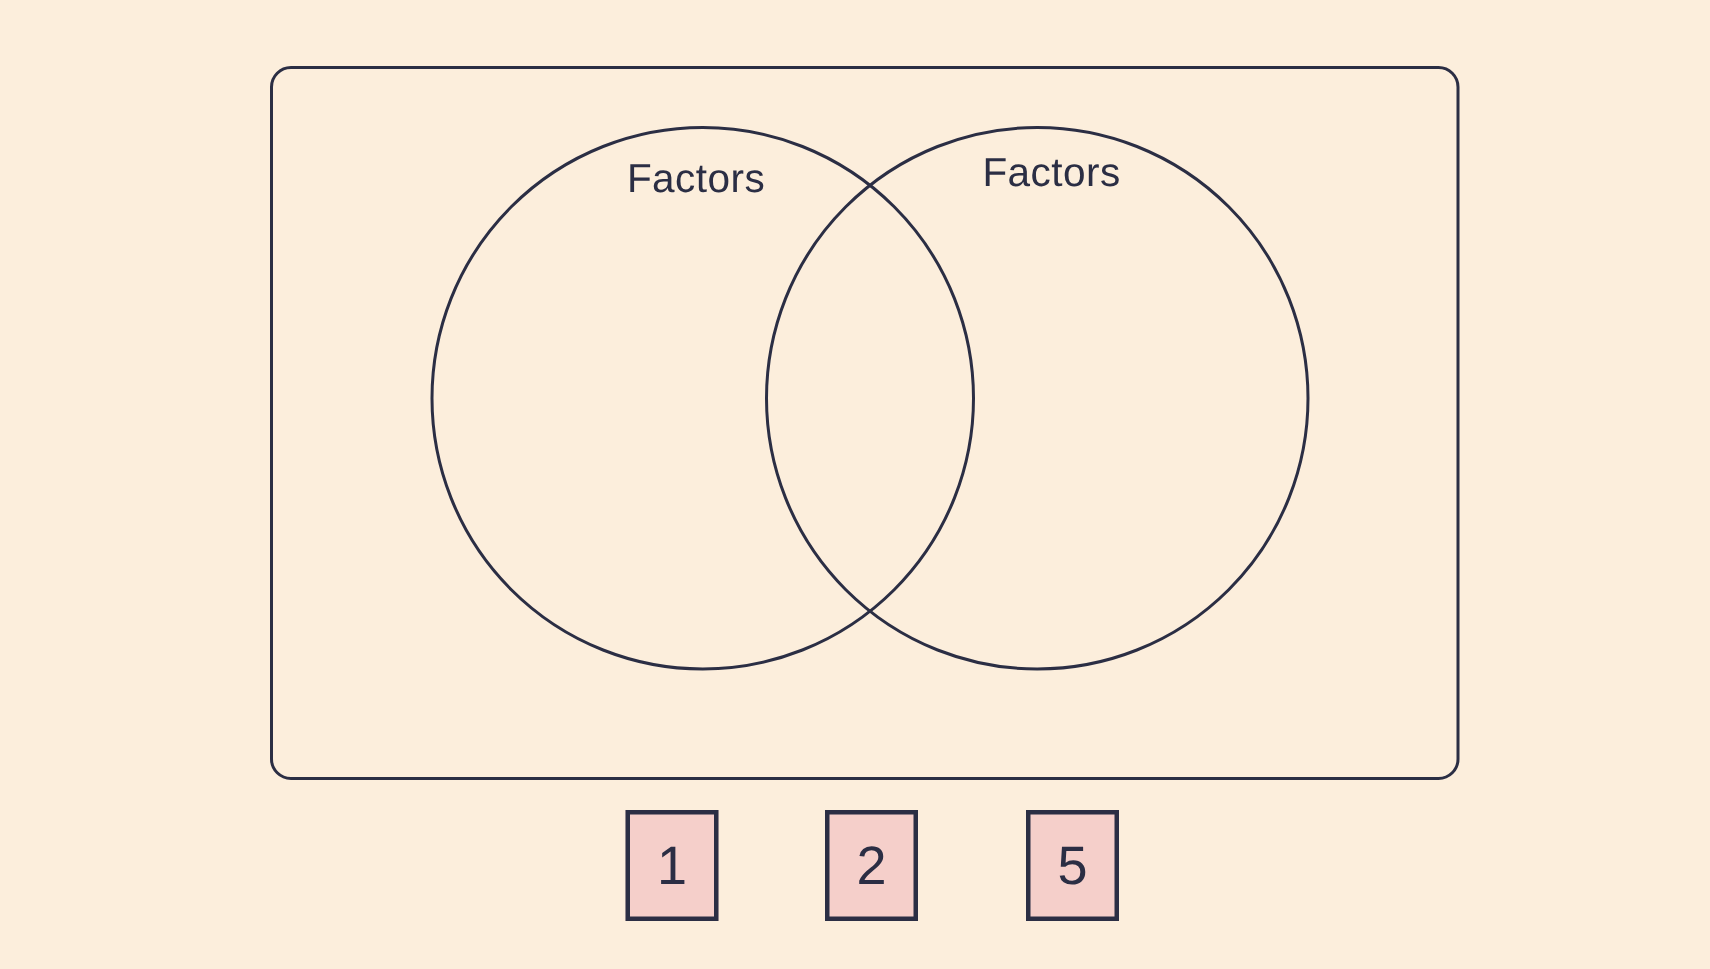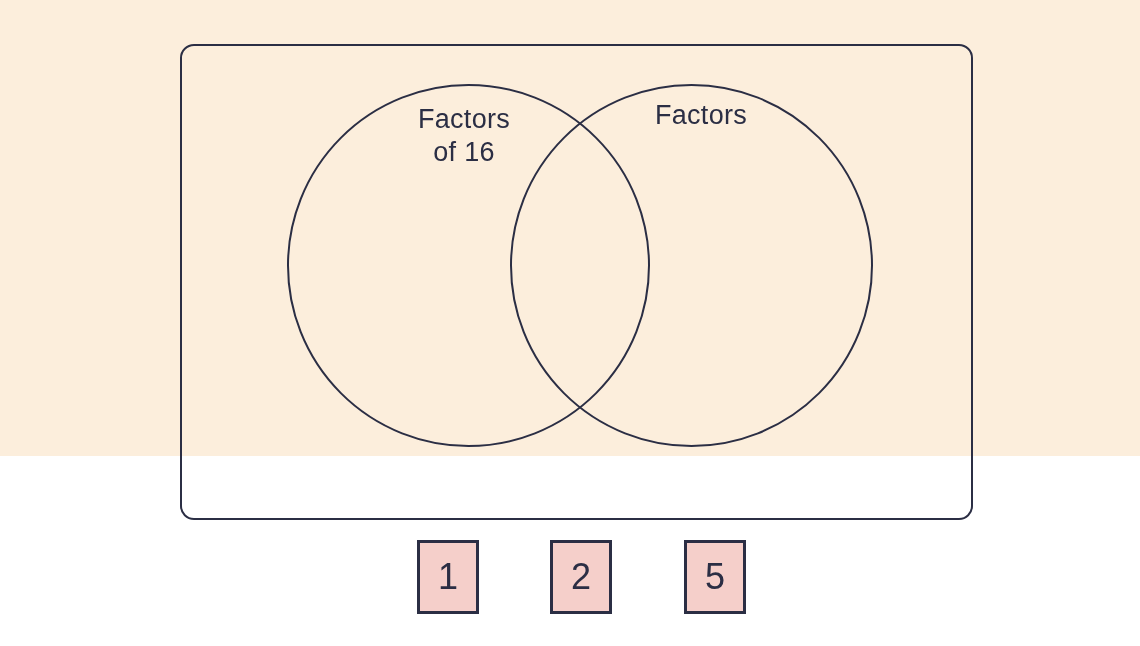--- a/index.html
+++ b/index.html
@@ -9,21 +9,21 @@
     --text: #2B2E44;
   }
   * { margin: 0; padding: 0; box-sizing: border-box; }
   html, body {
     width: 1140px; height: 646px;
     font-family: "Liberation Sans", "DejaVu Sans", sans-serif;
     overflow: hidden;
   }
   .stage {
     position: relative;
-    width: 1140px; height: 456px;
+    width: 1140px; height: 646px;
     background: var(--background);
   }
   .board {
     position: absolute;
     left: 180px; top: 44px;
     width: 793px; height: 476px;
     border: 2.5px solid var(--outline);
     border-radius: 14px;
     background: transparent;
   }
@@ -70,21 +70,20 @@
 
 <div class="stage">
 
   <div class="board"></div>
 
   <div class="circle left"></div>
   <div class="circle right"></div>
 
   <div class="venn-label left">
     <div>Factors</div>
-    <div>of 16</div>
   </div>
 
   <div class="venn-label right">
     <div>Factors</div>
   </div>
 
   <div class="tile t0">1</div>
   <div class="tile t1">2</div>
   <div class="tile t2">5</div>
 

